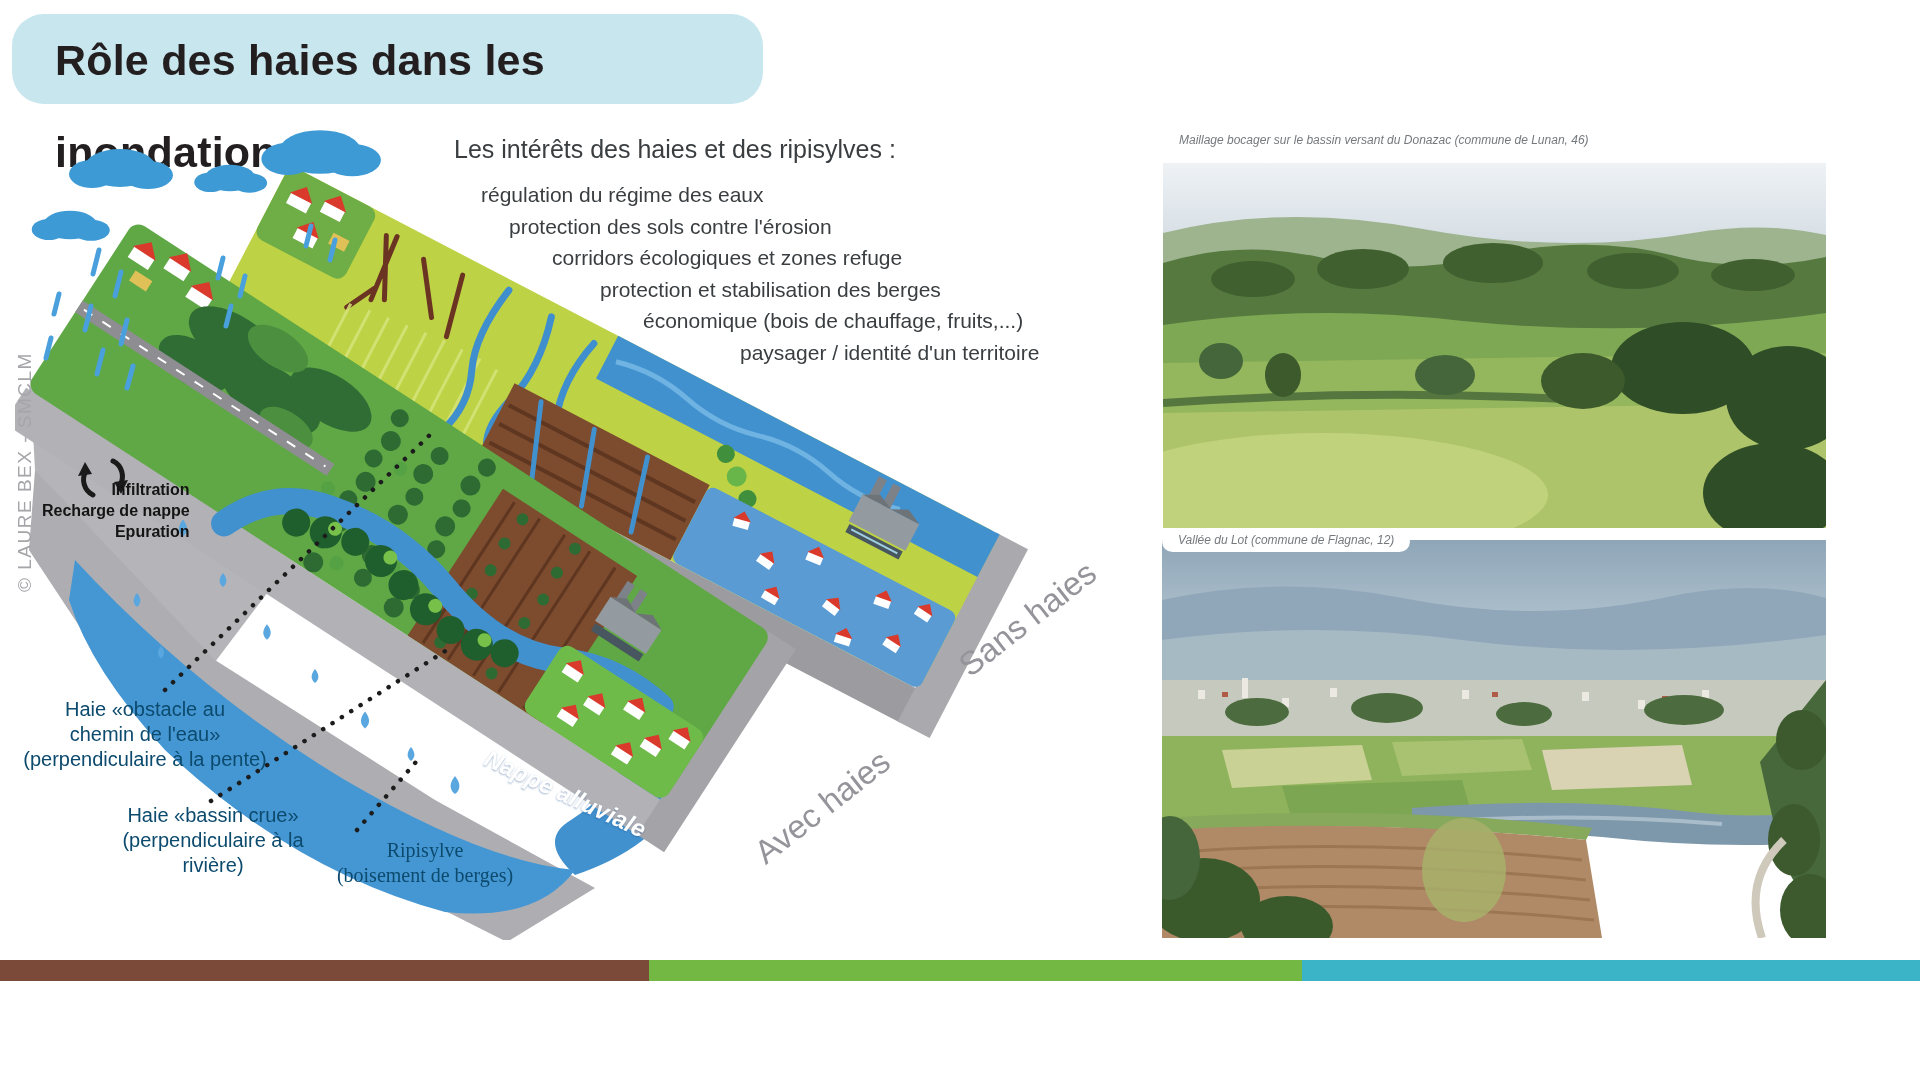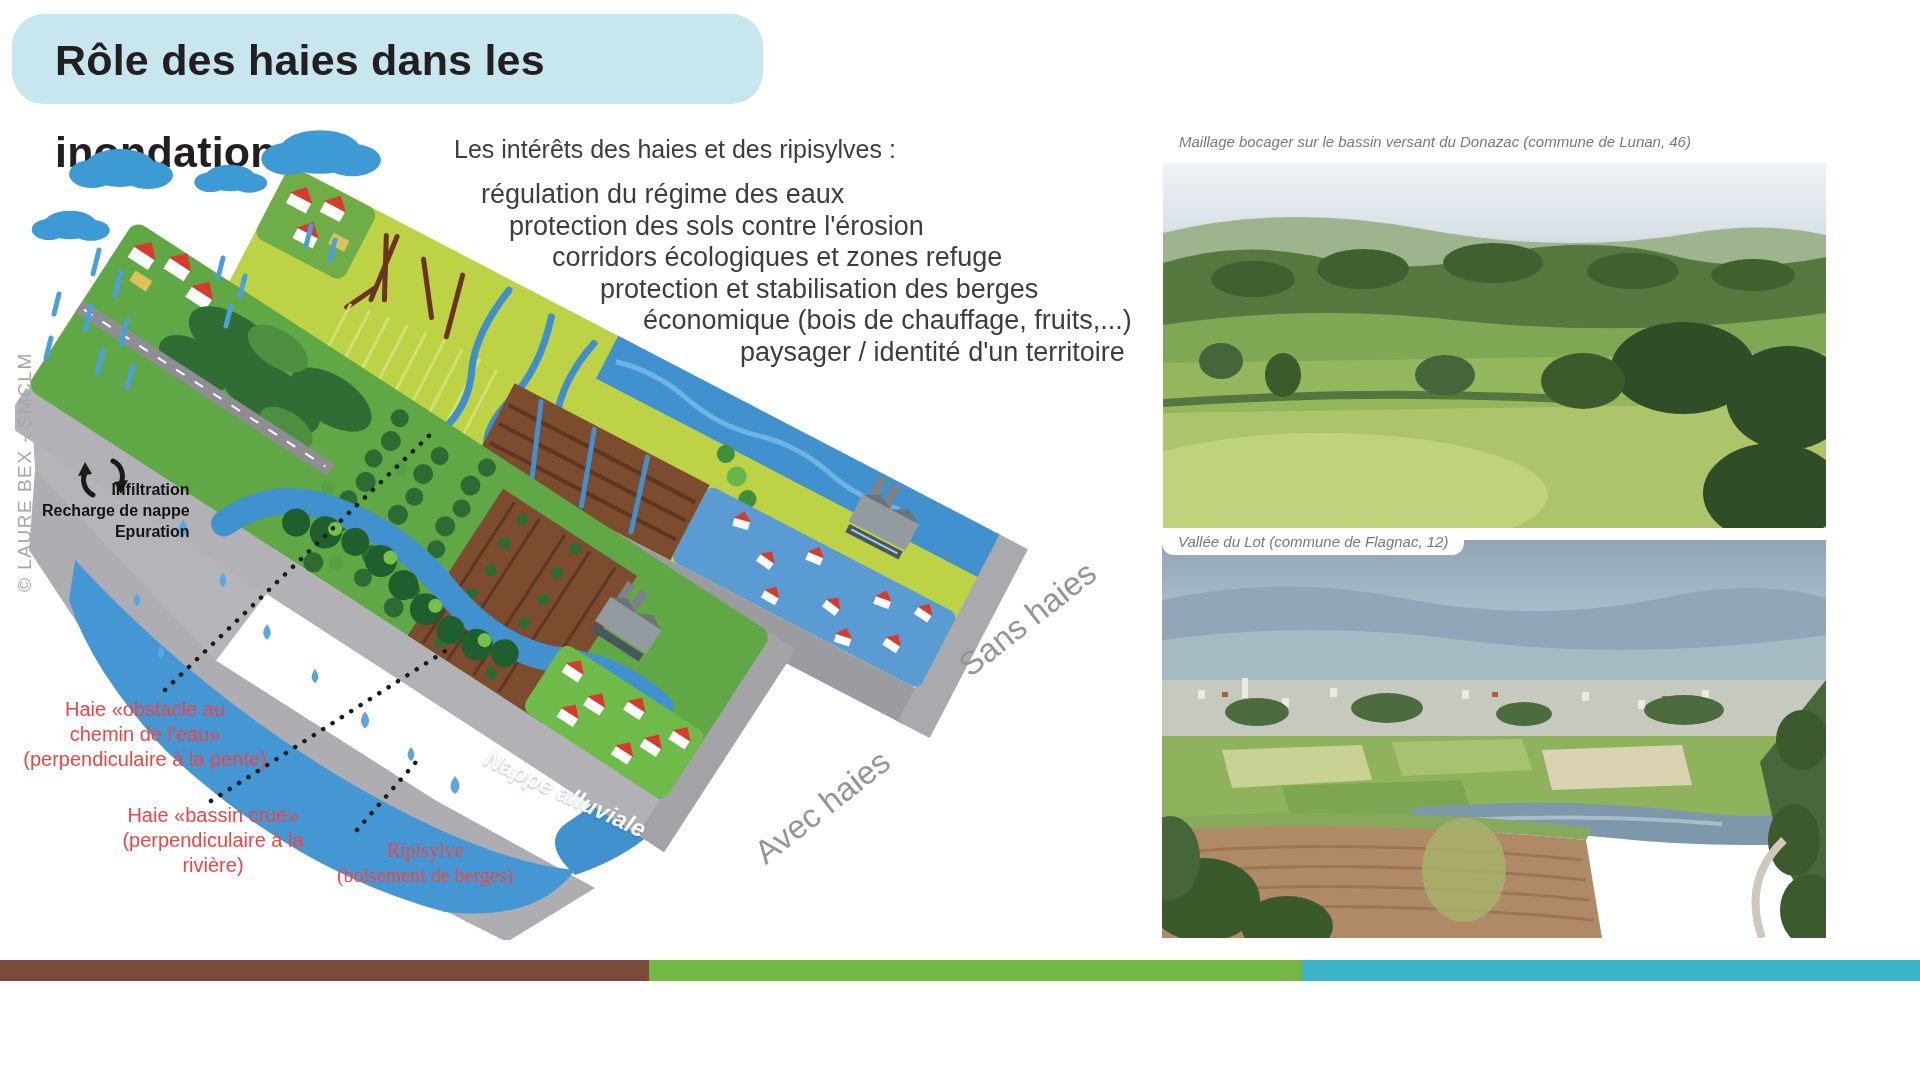--- a/index.html
+++ b/index.html
@@ -8,32 +8,32 @@
 
   
   .banner{position:absolute;left:12px;top:14px;width:751px;height:90px;
           background:#c7e6ee;border-radius:32px;}
   .banner h1{margin:0;padding:0 0 0 43px;line-height:92px;font-size:43px;font-weight:bold;
              color:#231f20;letter-spacing:.2px;}
 
   
   .benefits{position:absolute;left:440px;top:132px;color:#3a3e40;}
   .benefits .bh{font-size:25px;line-height:34px;margin:0 0 13px 14px;font-weight:400;}
-  .benefits .bl{font-size:27px;line-height:31.5px;white-space:nowrap;}
+  .benefits .bl{font-size:21px;line-height:31.5px;white-space:nowrap;}
   .benefits .bl:nth-of-type(2){margin-left:41px}
   .benefits .bl:nth-of-type(3){margin-left:69px}
   .benefits .bl:nth-of-type(4){margin-left:112px}
   .benefits .bl:nth-of-type(5){margin-left:160px}
   .benefits .bl:nth-of-type(6){margin-left:203px}
   .benefits .bl:nth-of-type(7){margin-left:300px}
   .benefits .bl:nth-of-type(8){margin-left:363px}
 
   
   .illus{position:absolute;left:15px;top:130px;width:1070px;height:810px;}
-  .dlabel{position:absolute;text-align:center;font-size:20px;line-height:25px;color:#ef4444;}
+  .dlabel{position:absolute;text-align:center;font-size:20px;line-height:25px;color:#0c4a6e;}
   .lab-obstacle{left:10px;top:697px;width:270px;}
   .lab-brise{left:88px;top:803px;width:250px;}
   .lab-ripisylve{left:300px;top:838px;width:250px;font-family:Liberation Serif, serif;}
   .lab-infiltration{position:absolute;left:42px;top:479px;font-size:16px;line-height:21px;
                     font-weight:bold;color:#141414;text-align:right;}
   .credit{position:absolute;left:14px;top:592px;transform:rotate(-90deg);transform-origin:left top;
           font-size:19px;letter-spacing:1.5px;color:#a6a6aa;white-space:nowrap;}
   .lab-nappe{position:absolute;left:478px;top:780px;transform:rotate(25deg);
              font-size:24px;font-style:italic;font-weight:bold;color:#ffffff;white-space:nowrap;
              text-shadow:0 1px 2px rgba(30,80,140,.45);}
@@ -41,21 +41,21 @@
             font-size:33px;color:#94949a;white-space:nowrap;}
   .lab-sans{position:absolute;left:946px;top:600px;transform:rotate(-38deg);
             font-size:33px;color:#94949a;white-space:nowrap;}
 
   
   .fig{position:absolute;}
   .fig1{left:1163px;top:163px;width:663px;height:365px;}
   .fig2{left:1162px;top:540px;width:664px;height:398px;}
   .fig svg{display:block;width:100%;height:100%;}
   .pcap{position:absolute;background:#ffffff;border-radius:16px;padding:2px 16px 5px;
-        font-size:15px;font-style:italic;color:#75797d;white-space:nowrap;}
+        font-size:12px;font-style:italic;color:#75797d;white-space:nowrap;}
   .cap1{left:1163px;top:131px;}
   .cap2{left:1162px;top:531px;}
 
   
   .bar{position:absolute;left:0;top:960px;height:21px;display:flex;width:1920px;}
   .bar .seg1{width:649px;background:#7b4a38;}
   .bar .seg2{width:653px;background:#72b843;}
   .bar .seg3{width:618px;background:#3cb4c8;}
 </style>
 </head>

